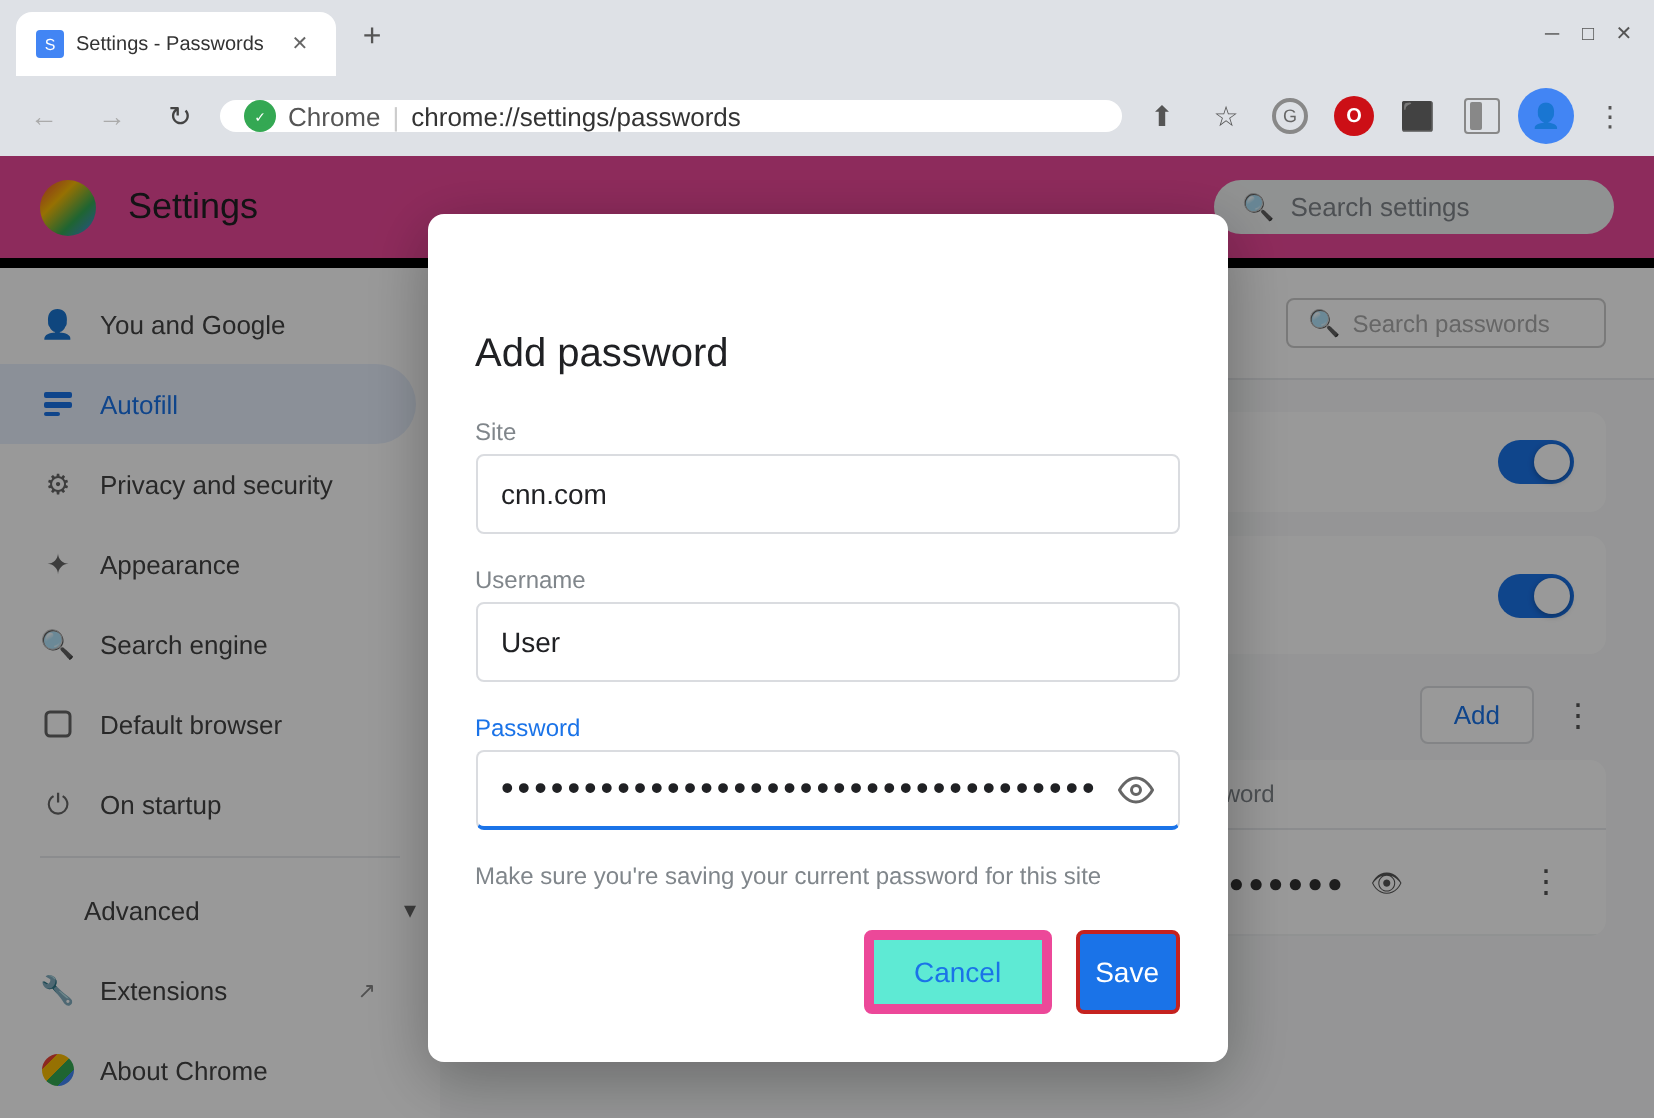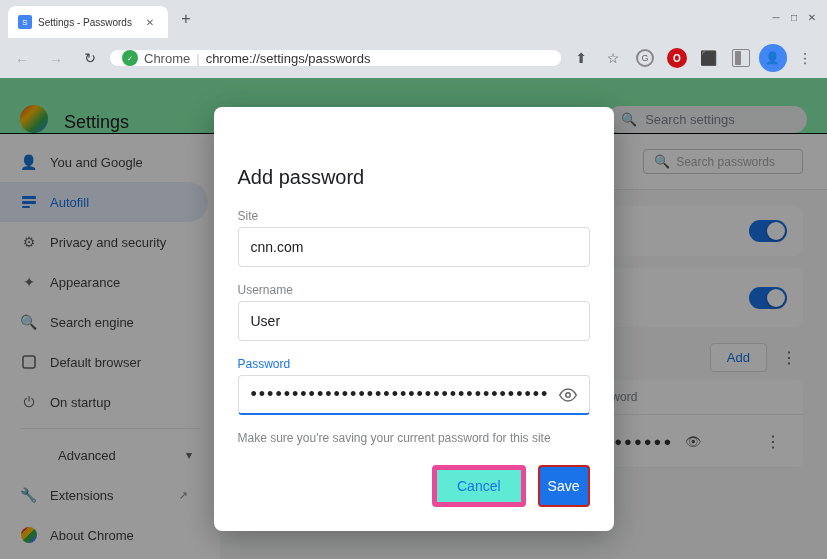--- a/index.html
+++ b/index.html
@@ -198,26 +198,26 @@
       background: #f1f3f4;
       display: flex;
       flex-direction: column;
       position: relative;
       overflow: hidden;
     }
 
     
     .settings-header {
       height: 56px;
-      background: #86efac;
-      display: flex;
-      align-items: flex-end;
+      background: #ec4899;
+      display: flex;
+      align-items: center;
       padding: 0 20px;
       gap: 16px;
-      border-bottom: 1px solid #000000;
+      border-bottom: 5px solid #000000;
     }
     .settings-logo {
       width: 28px;
       height: 28px;
       border-radius: 50%;
       background: linear-gradient(135deg, #ea4335, #fbbc04, #34a853, #4285f4);
       flex-shrink: 0;
     }
     .settings-title {
       font-size: 18px;
@@ -281,21 +281,21 @@
     .sidebar-item.active .sidebar-icon { color: #1a73e8; }
     .sidebar-divider {
       height: 1px;
       background: #e8eaed;
       margin: 6px 20px;
     }
     .sidebar-advanced {
       height: 40px;
       display: flex;
       align-items: center;
-      padding: 0 28px;
+      padding: 0 12px;
       gap: 12px;
       cursor: pointer;
       font-size: 13px;
       color: #444;
     }
     .chevron-icon { font-size: 12px; color: #666; margin-left: auto; }
 
     
     .main-panel {
       flex: 1;

